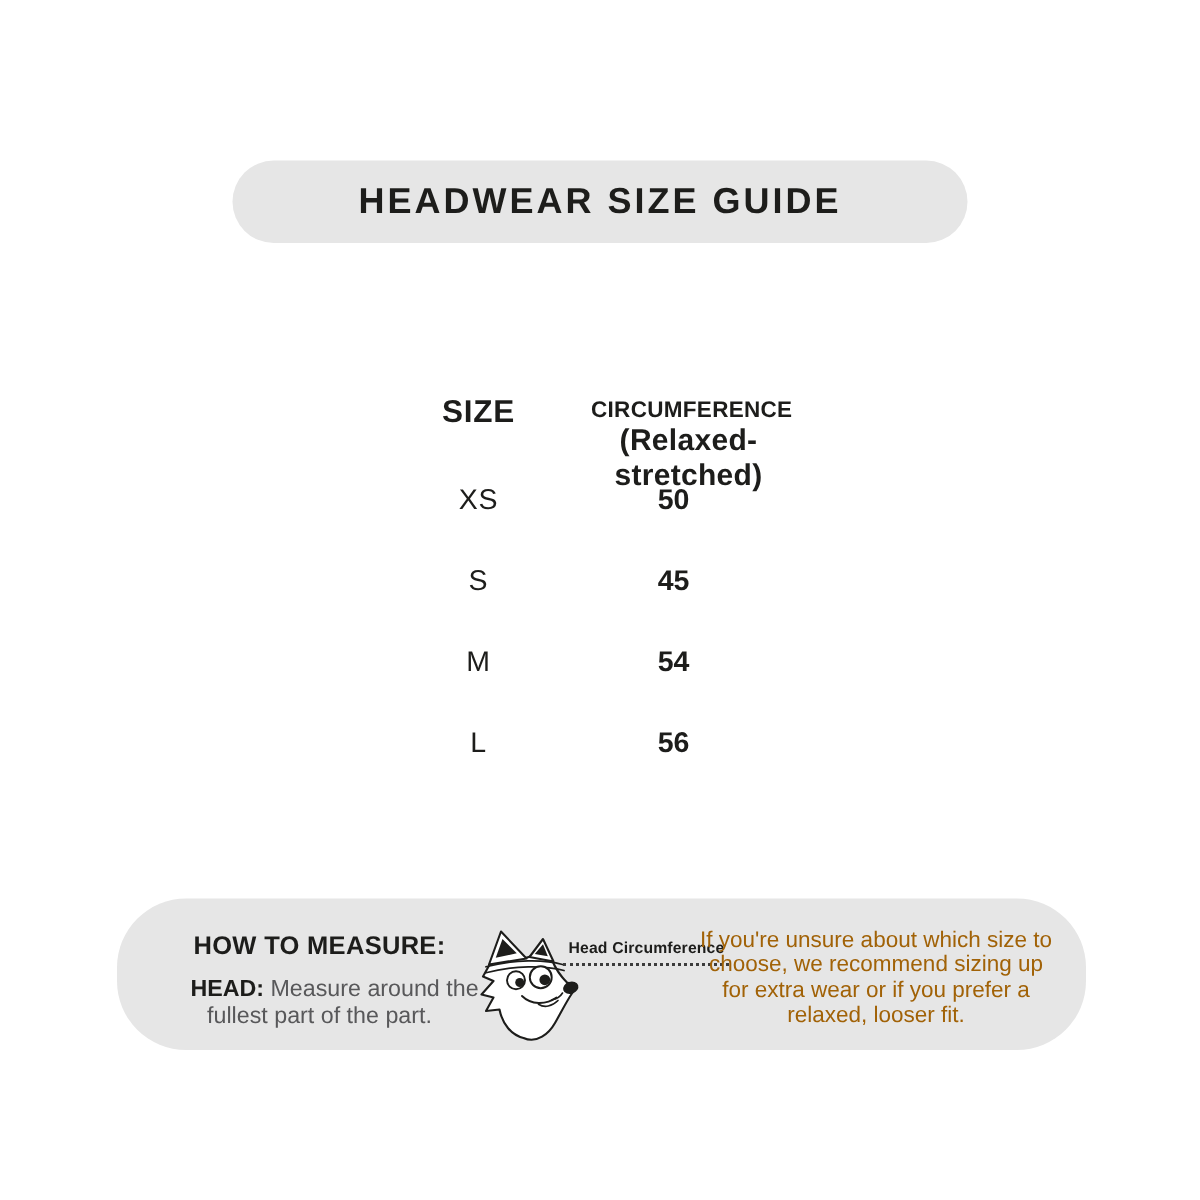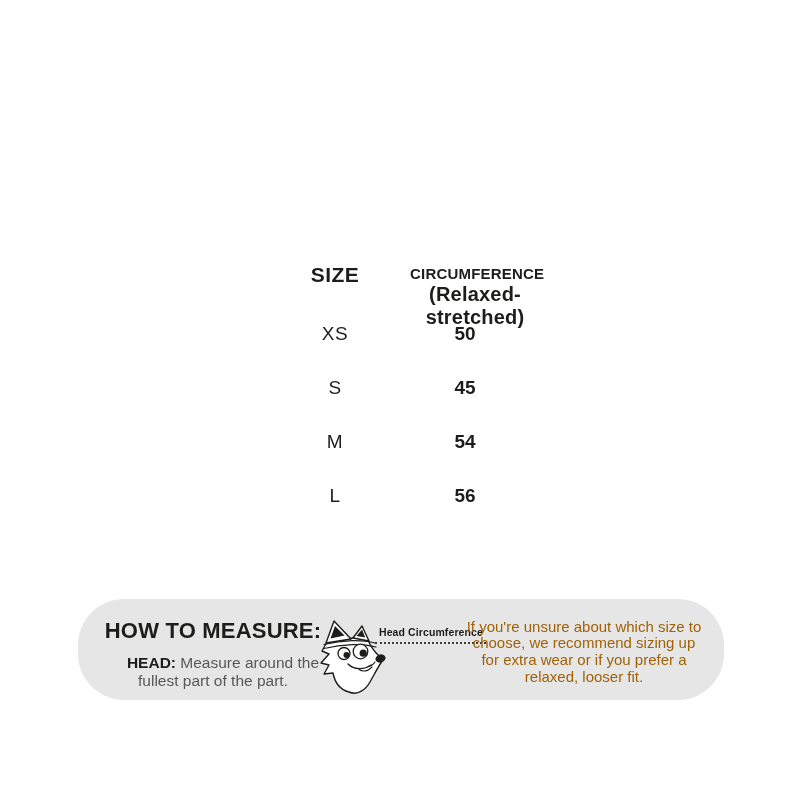--- a/index.html
+++ b/index.html
@@ -26,21 +26,21 @@
   .title-pill .title-text {
     font-size: 24px;
     font-weight: bold;
     letter-spacing: 2px;
     color: #1d1d1b;
   }
 
   
   .size-table {
     position: absolute;
-    left: 280px; top: 263px;
+    left: 264px; top: 263px;
     width: 260px;
     text-align: center;
     color: #1d1d1b;
   }
   .tbl-row {
     display: grid;
     grid-template-columns: 110px 150px;
   }
   .tbl-header { height: 44px; align-items: start; }
   .col-size-header {
@@ -65,21 +65,21 @@
     border-radius: 46px;
   }
   .measure-text {
     position: absolute;
     left: 24px; top: 50%;
     transform: translateY(calc(-50% + 4px));
     width: 222px;
     text-align: center;
   }
   .mt-heading {
-    font-size: 22px; font-weight: bold; color: #1d1d1b;
+    font-size: 17px; font-weight: bold; color: #1d1d1b;
     letter-spacing: 0.2px;
     margin-bottom: 10px;
   }
   .mt-body {
     font-size: 15.5px; color: #58585a; line-height: 1.18;
   }
   .mt-bold { font-weight: bold; color: #1d1d1b; margin-left: 20px; }
 
   .fox-block {
     position: absolute;
@@ -106,20 +106,23 @@
     font-size: 15px;
     line-height: 16.8px;
     color: #a16207;
   }
 </style>
 </head>
 <body>
 
 <div class="page">
 
+  <div class="title-pill">
+    <span class="title-text">HEADWEAR SIZE GUIDE</span>
+  </div>
 
   <div class="size-table">
     <div class="tbl-row tbl-header">
       <div class="col-size-header">SIZE</div>
       <div class="col-circ-header">
         <div>CIRCUMFERENCE</div>
         <div class="col-circ-sub">(Relaxed-stretched)</div>
       </div>
     </div>
 

